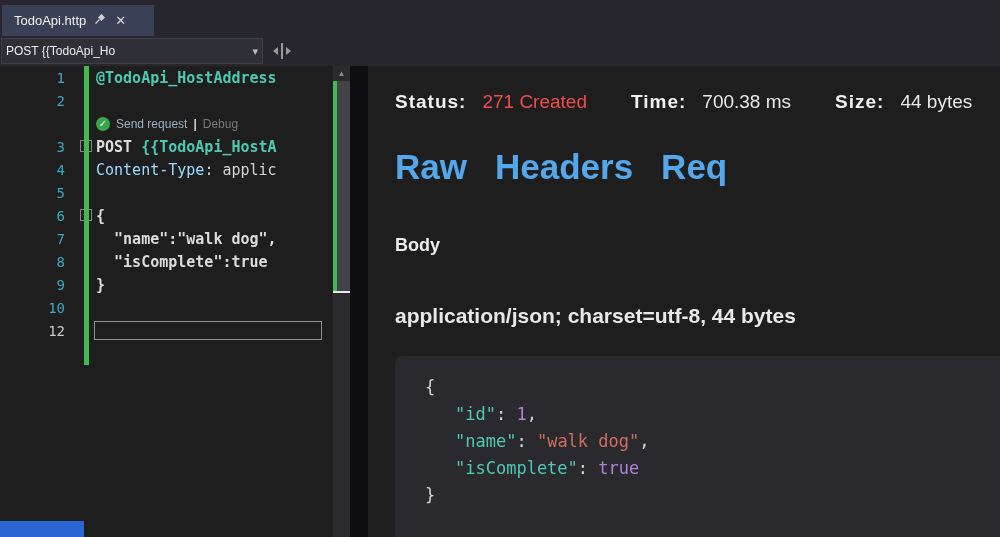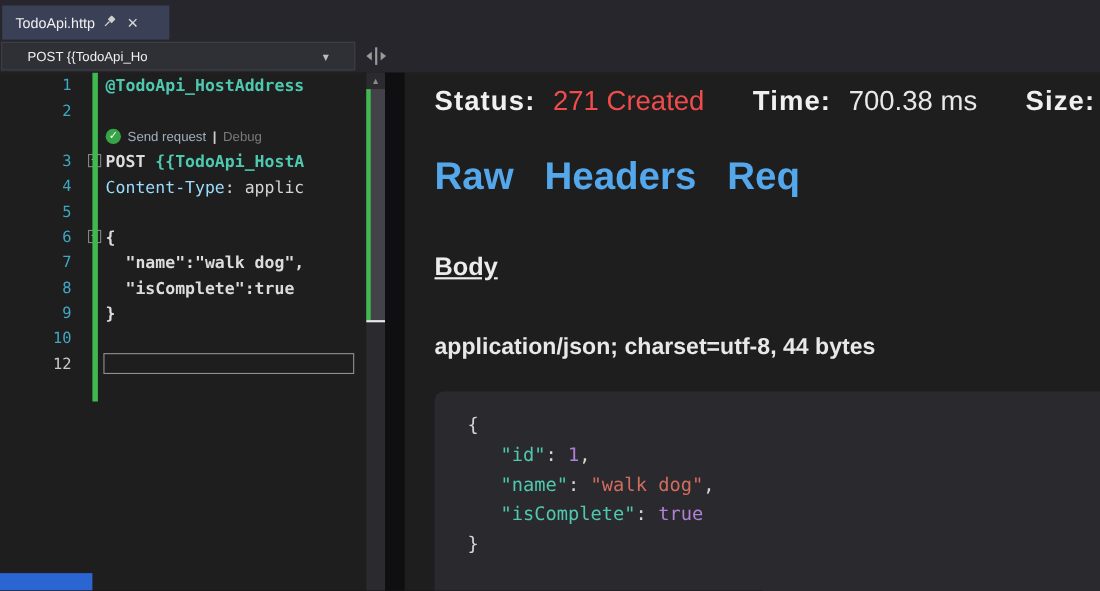--- a/index.html
+++ b/index.html
@@ -13,24 +13,24 @@
   .header { height:66px; background:#26262c; }
   .tabstrip { height:36px; display:flex; align-items:flex-end; padding-left:2px; }
   .doc-tab {
     display:flex; align-items:center; gap:8px; height:31px;
     background:#3a4056; color:#f0f0f0; padding:0 26px 0 12px;
     font-size:13px; cursor:default;
   }
   .doc-tab .close { color:#d8d8d8; font-size:13px; padding:0 2px; }
   .toolbar { height:30px; display:flex; align-items:center; }
   .req-dd {
-    width:322px; height:26px; margin-left:1px;
+    width:262px; height:26px; margin-left:1px;
     background:#2f2f36; border:1px solid #3f3f46;
     display:flex; align-items:center; justify-content:space-between;
-    color:#eeeeee; font-size:12px; padding:0 23px;
+    color:#eeeeee; font-size:12px; padding:0 4px;
   }
   .req-dd .caret { color:#bdbdbd; font-size:11px; }
   .split-icon { width:22px; height:18px; margin-left:8px; position:relative; }
   .split-icon .bar { position:absolute; left:10px; top:1px; width:2px; height:16px; background:#9a9a9a; }
   .split-icon .arr-l { position:absolute; left:2px; top:5px; width:0; height:0;
     border-top:4px solid transparent; border-bottom:4px solid transparent; border-right:5px solid #9a9a9a; }
   .split-icon .arr-r { position:absolute; right:2px; top:5px; width:0; height:0;
     border-top:4px solid transparent; border-bottom:4px solid transparent; border-left:5px solid #9a9a9a; }
 
   
@@ -73,29 +73,29 @@
   .vscroll { position:relative; width:17px; background:#2b2b2f; flex:none; }
   .vscroll .up { height:15px; text-align:center; color:#8a8a8a; font-size:8px; line-height:15px; }
   .vscroll .thumb { position:absolute; left:0; right:0; top:15px; height:210px; background:#424248; }
   .vscroll .green-stripe { position:absolute; left:0; top:15px; width:4px; height:210px; background:#3fb950; }
   .vscroll .caret-marker { position:absolute; left:0; right:0; top:225px; height:2px; background:#e8e8e8; }
 
   .pane-divider { width:18px; background:#0f0f11; flex:none; }
 
   
   .response { flex:1; background:#1e1e1e; padding:12px 0 0 27px; overflow:hidden; color:#e8e8e8; }
-  .status-row { display:flex; align-items:baseline; font-size:25px; white-space:nowrap; }
+  .status-row { display:flex; align-items:baseline; font-size:19px; white-space:nowrap;margin-top:13px; }
   .status-row .lbl { font-weight:700; letter-spacing:1px; margin-right:16px; color:#f0f0f0; }
   .status-row .val { font-weight:400; margin-right:44px; color:#e8e8e8; }
   .status-row .val.err { color:#f14c4c; }
   .rtabs { display:flex; align-items:flex-end; gap:28px; margin-top:34px;
     white-space:nowrap; overflow:hidden; }
   .rtab { font-size:35px; font-weight:700; color:#53a7ea; padding-bottom:12px; cursor:default; }
   .rtab.active { border-bottom:8px solid #584fc0; padding-bottom:4px; }
-  .body-heading { margin-top:36px; font-size:23px; font-weight:600; color:#ececec;text-decoration:underline; }
+  .body-heading { margin-top:36px; font-size:18px; font-weight:600; color:#ececec; }
   .content-meta { margin-top:48px; font-size:21px; font-weight:700; color:#e8e8e8; }
   .codeblock { margin-top:28px; background:#2a2a2e; border-radius:8px 0 0 8px;
     padding:18px 10px 60px 30px; min-height:220px;
     font-family:"DejaVu Sans Mono","Liberation Mono",monospace; font-size:17px; line-height:27px;
     color:#d4d4d4; }
   .jline { white-space:pre; }
   .jline.indent { padding-left:30px; }
   .j-key { color:#4ec9b0; }
   .j-str { color:#d16d5f; }
   .j-lit { color:#b180d7; }

